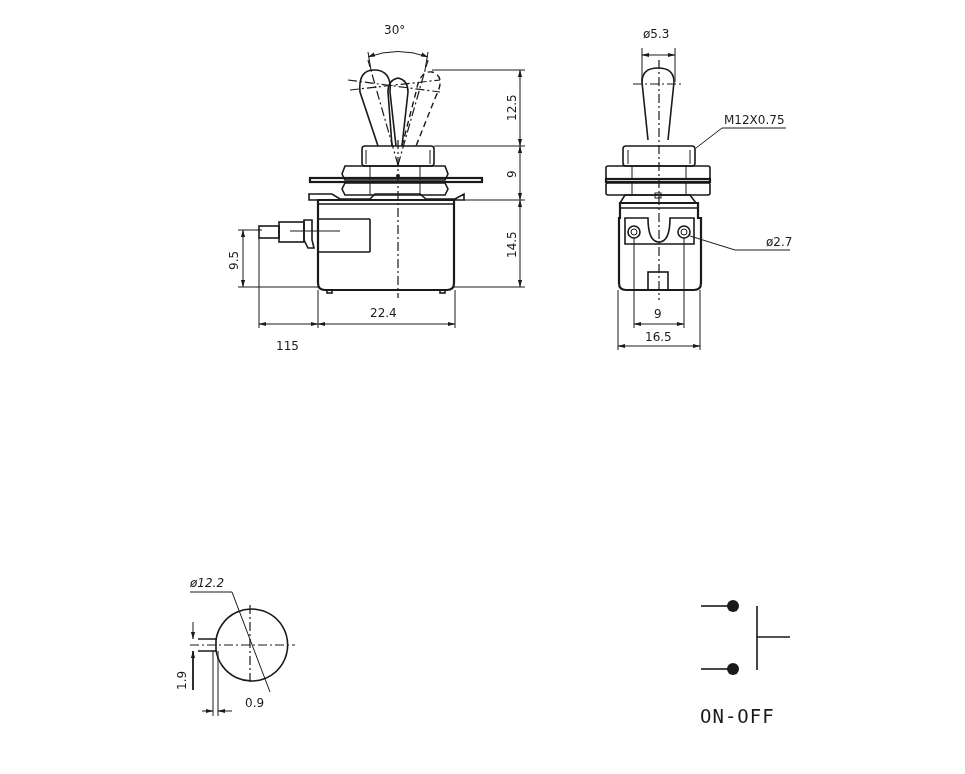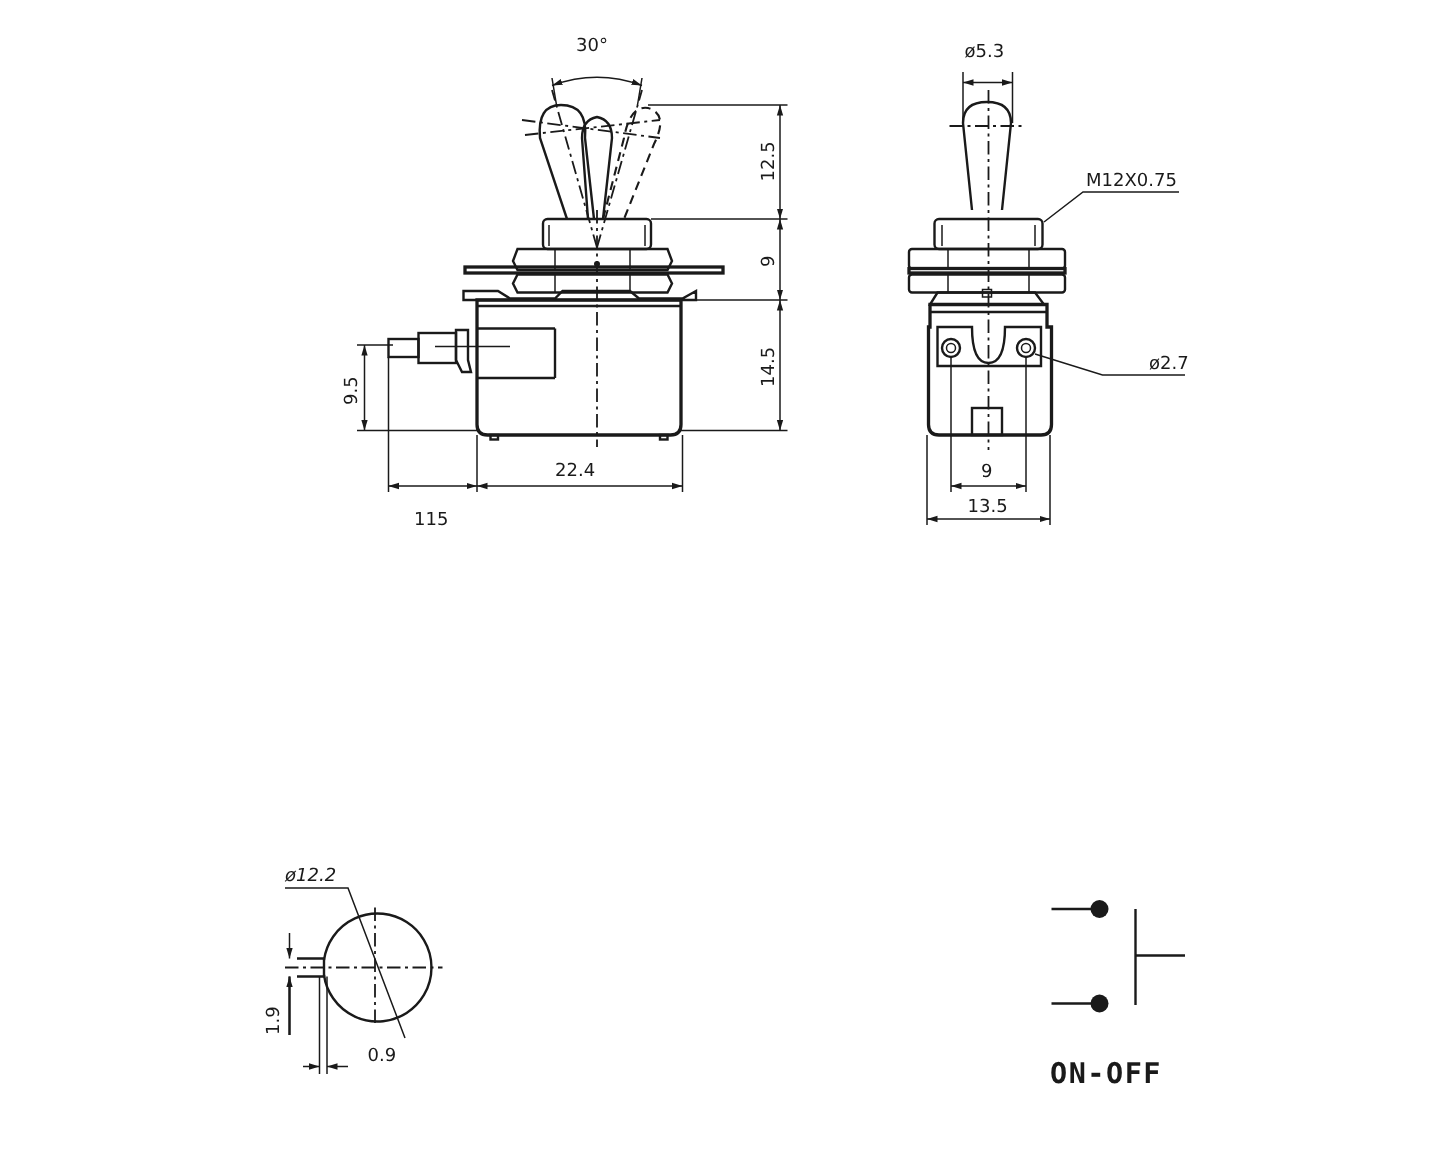--- a/index.html
+++ b/index.html
@@ -6,21 +6,21 @@
     body { width: 965px; height: 774px; position: relative; overflow: hidden; font-family: "DejaVu Sans", sans-serif; }
     svg { position: absolute; left: 0; top: 0; }
     .ln { stroke: #1a1a1a; stroke-width: 1.6; fill: none; }
     .thick { stroke: #1a1a1a; stroke-width: 2.2; fill: none; }
     .thin { stroke: #1a1a1a; stroke-width: 1; fill: none; }
     .dash { stroke: #1a1a1a; stroke-width: 1.2; fill: none; stroke-dasharray: 9 3 2 3; }
     .dash2 { stroke: #1a1a1a; stroke-width: 1.4; fill: none; stroke-dasharray: 6 4; }
     .dim { stroke: #1a1a1a; stroke-width: 1; fill: none; }
     .lbl { position: absolute; font-size: 12px; color: #1a1a1a; font-family: "DejaVu Sans", sans-serif; white-space: nowrap; line-height: 1; }
     .lbl-v { transform-origin: left top; transform: rotate(-90deg); }
-    .symlbl { position: absolute; font-family: "DejaVu Sans Mono", monospace; font-size: 19px; letter-spacing: 1px; color: #1a1a1a; line-height: 1; font-weight: bold; }
+    .symlbl { position: absolute; font-family: "DejaVu Sans Mono", monospace; font-size: 19px; letter-spacing: 1px; color: #1a1a1a; line-height: 1; }
   </style>
 </head>
 <body>
 
 <svg width="965" height="774" viewBox="0 0 965 774">
   <defs>
     <marker id="arr" viewBox="0 0 10 10" refX="10" refY="5" markerWidth="7" markerHeight="7" orient="auto-start-reverse">
       <path d="M0,2 L10,5 L0,8 z" fill="#1a1a1a"></path>
     </marker>
   </defs>
@@ -182,19 +182,19 @@
 <span class="lbl lbl-v" style="left:506px;top:178px;">9</span>
 <span class="lbl lbl-v" style="left:506px;top:258px;">14.5</span>
 <span class="lbl lbl-v" style="left:228px;top:270px;">9.5</span>
 <span class="lbl" style="left:276px;top:307px;margin-top:33px;">115</span>
 <span class="lbl" style="left:370px;top:307px;text-align:center;">22.4</span>
 
 <span class="lbl" style="left:643px;top:28px;">ø5.3</span>
 <span class="lbl" style="left:724px;top:114px;">M12X0.75</span>
 <span class="lbl" style="left:766px;top:236px;">ø2.7</span>
 <span class="lbl" style="left:654px;top:308px;">9</span>
-<span class="lbl" style="left:645px;top:331px;">13.5</span>
+<span class="lbl" style="left:645px;top:331px;">16.5</span>
 
 <span class="lbl" style="left:190px;top:577px;font-style:italic;">ø12.2</span>
 <span class="lbl lbl-v" style="left:176px;top:690px;">1.9</span>
 <span class="lbl" style="left:245px;top:697px;">0.9</span>
 
 <span class="symlbl" style="left:700px;top:707px;">ON-OFF</span>
 
 </body></html>

